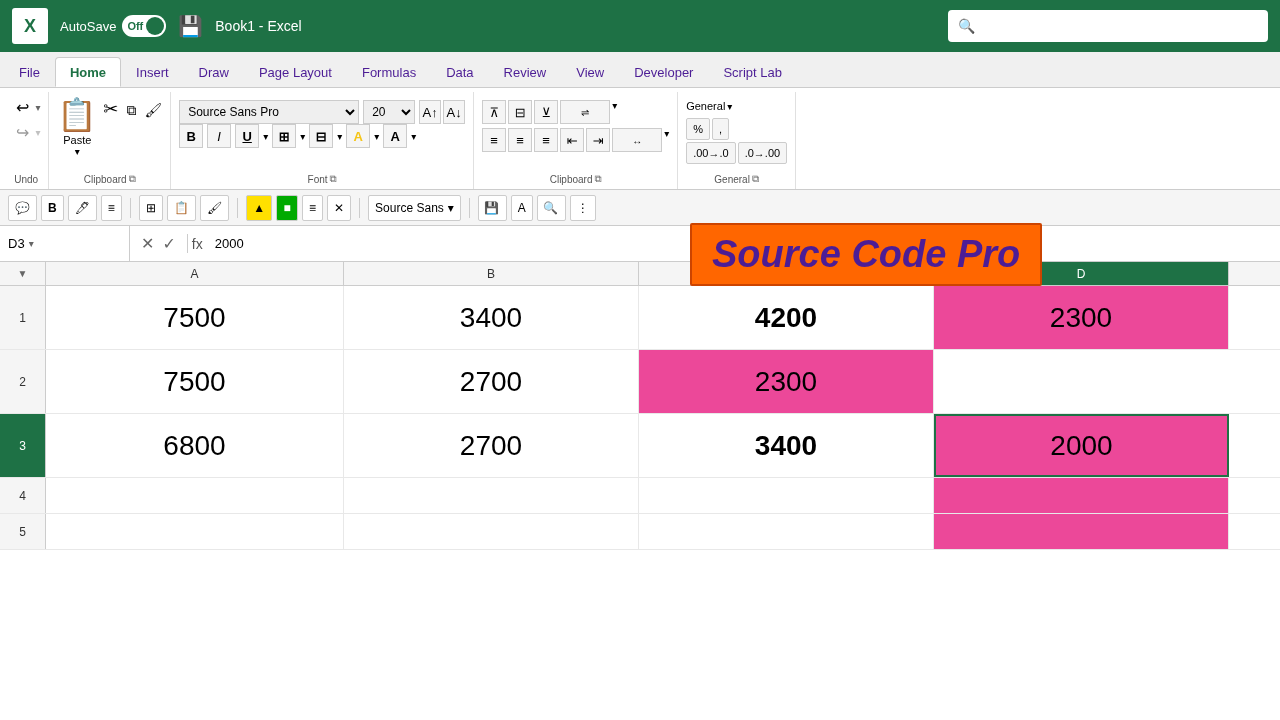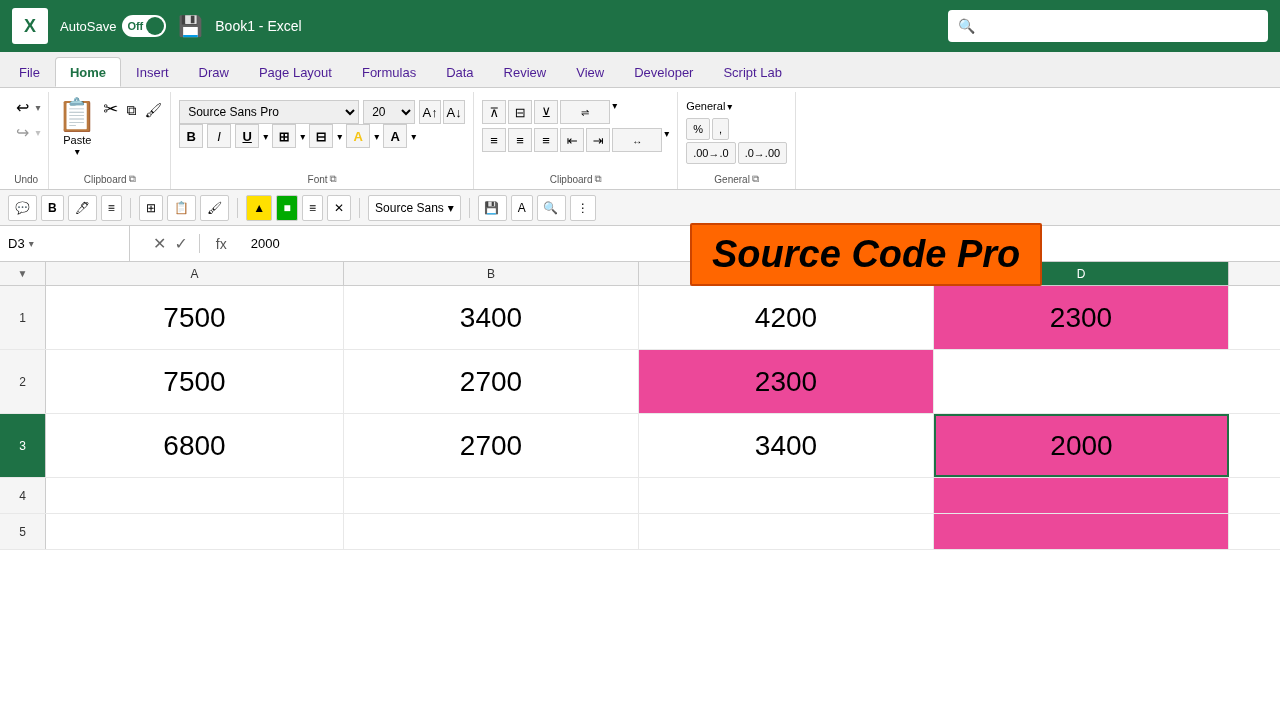--- a/index.html
+++ b/index.html
@@ -127,21 +127,21 @@
       top: 135px;
       background: #ff6600;
       border: 2px solid #cc4400;
       padding: 8px 20px;
       z-index: 100;
       border-radius: 2px;
     }
     .font-tooltip-text {
       font-size: 38px;
       font-weight: 900;
-      color: #000000;
+      color: #4c1d95;
       font-style: italic;
       white-space: nowrap;
     }
 
     
     .font-section {
       display: flex; flex-direction: column; padding-top: 4px;
     }
     .font-row1 { display: flex; align-items: center; gap: 4px; }
     .font-name-select {
@@ -174,21 +174,21 @@
       width: 24px; height: 24px; border: 1px solid #ccc; background: #f5f5f5;
       cursor: pointer; font-size: 13px; display: flex; align-items: center; justify-content: center;
     }
 
     
     .formula-bar {
       height: 36px;
       border-bottom: 1px solid #ccc;
       display: flex;
       align-items: center;
-      gap: 12px;
+      gap: 0;
       background: #fff;
     }
     .cell-ref {
       width: 130px;
       height: 100%;
       border-right: 1px solid #ccc;
       display: flex; align-items: center;
       padding: 0 8px;
       font-size: 13px;
       gap: 4px;
@@ -279,21 +279,21 @@
     .row-num.selected {
       background: #1e7145; color: #fff;
     }
     .cell {
       display: flex; align-items: center; justify-content: center;
       font-size: 28px;
       border-right: 1px solid #e8e8e8;
     }
     .cell.col-a { width: 298px; }
     .cell.col-b { width: 295px; }
-    .cell.col-c { width: 295px; }
+    .cell.col-c { width: 295px; font-weight: bold; }
     .cell.col-d { width: 295px; }
     .cell.selected-cell {
       border: 2px solid #1e7145;
       outline: none;
     }
 
     .row-1 { height: 64px; }
     .row-2 { height: 64px; }
     .row-3 { height: 64px; }
     .row-4 { height: 36px; }

